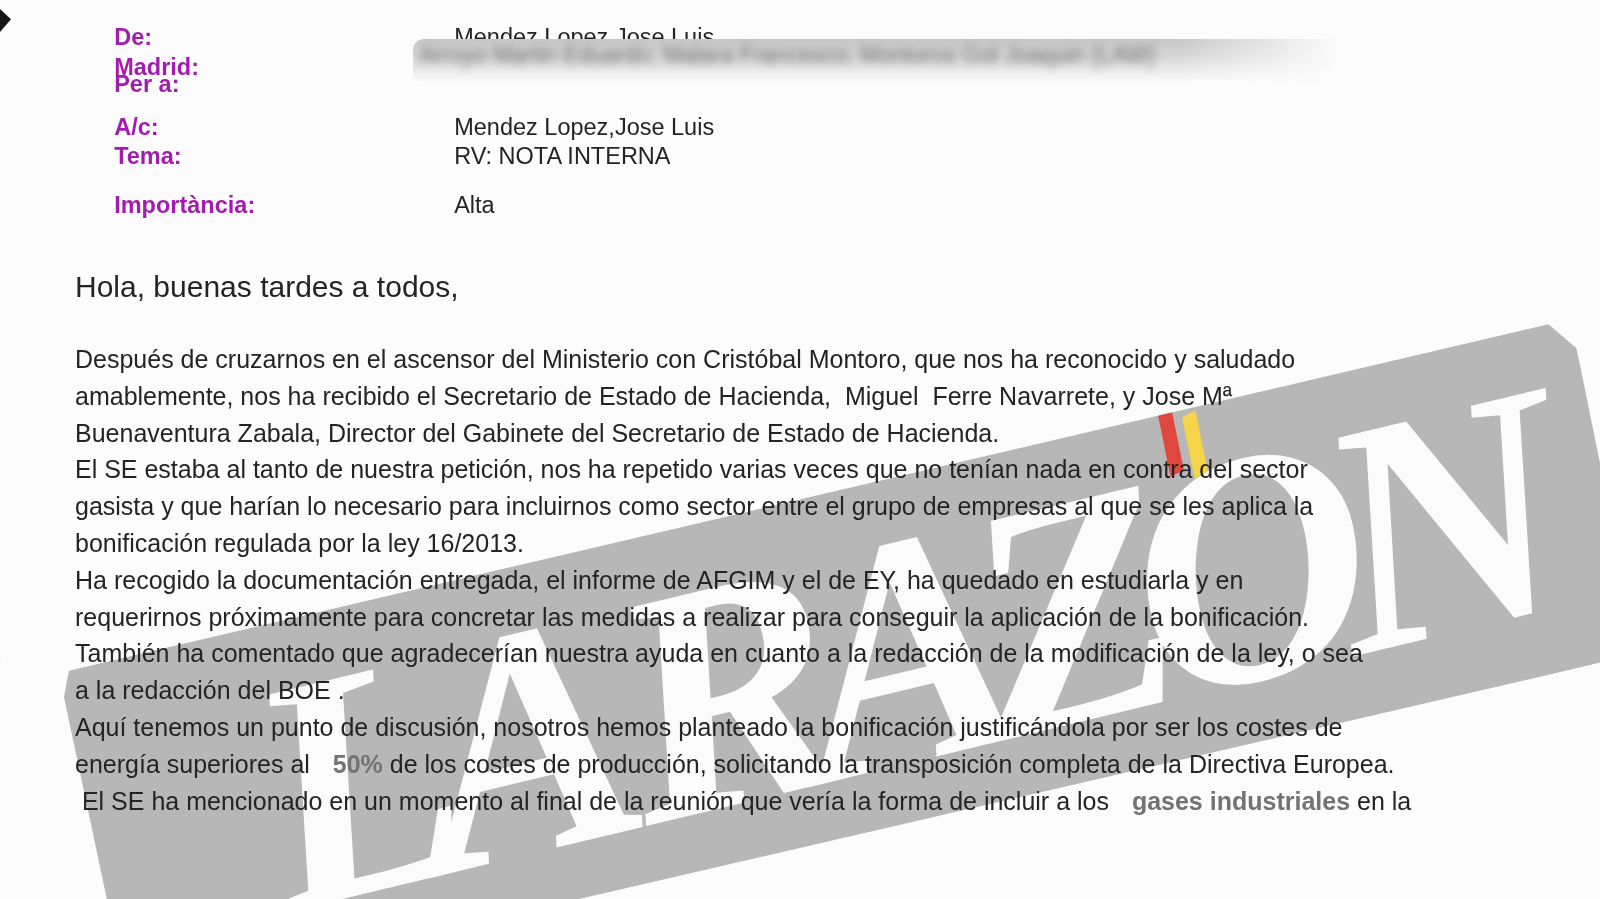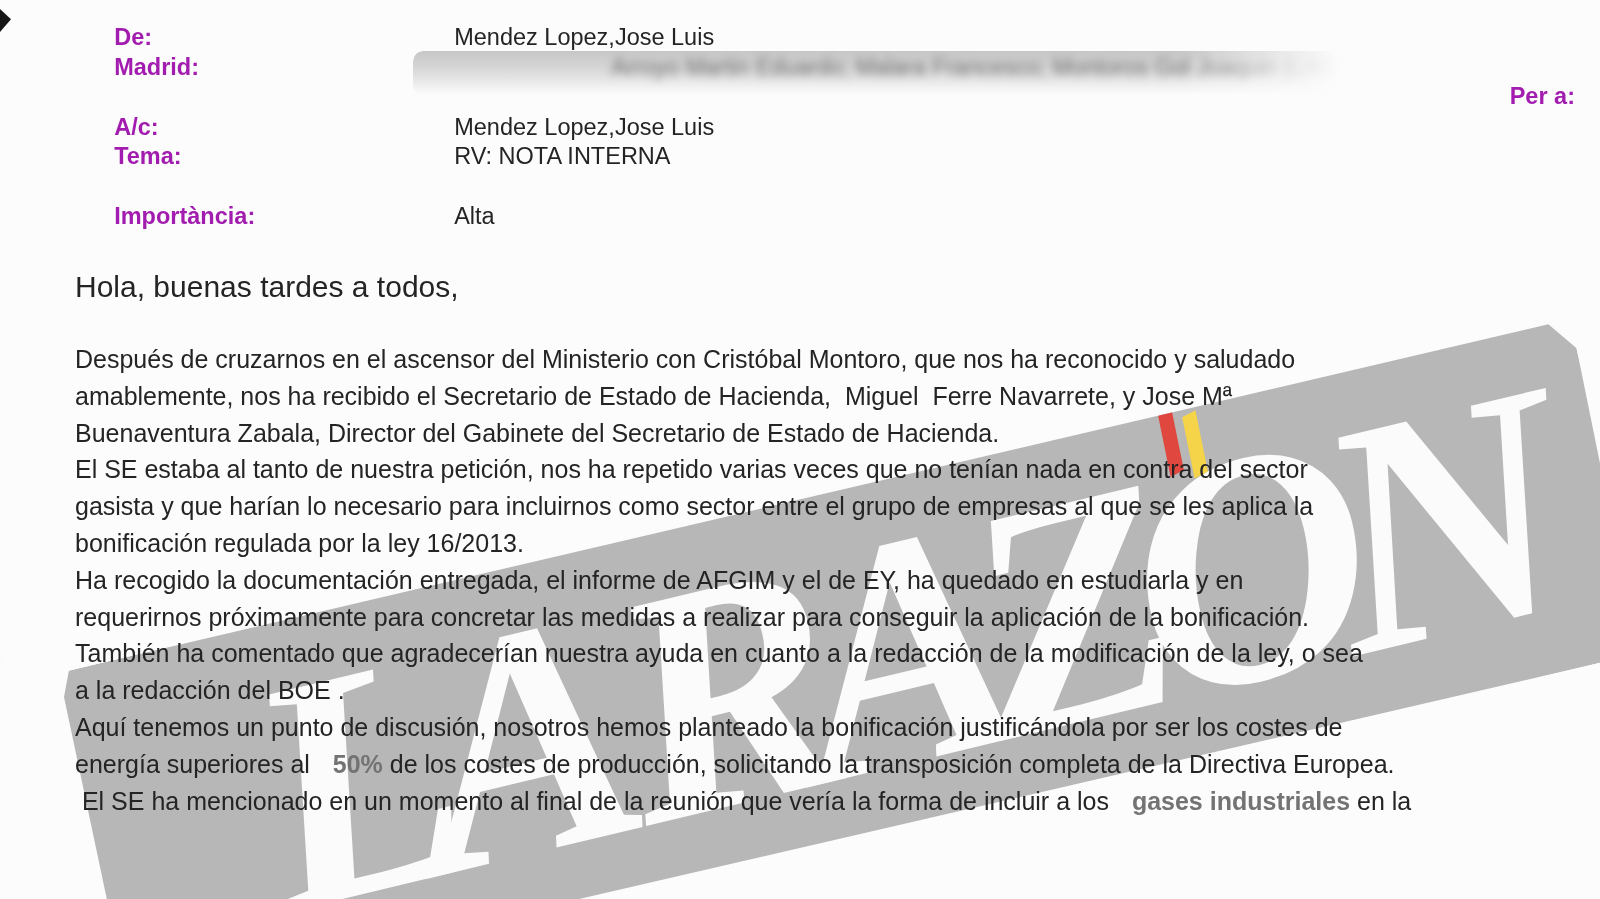--- a/index.html
+++ b/index.html
@@ -59,22 +59,22 @@
   }
   .flag-red    { left:8px;  top:0;   background:#e0483f; }
   .flag-yellow { left:31px; top:7px; background:#f5d44a; }
 
   
   .content { position:absolute; left:0; top:0; width:1600px; height:899px; z-index:2; }
 
   .hdr-row { position:absolute; left:75px; width:1500px; font-size:23.5px; white-space:pre; }
   .hdr-label { display:inline-block; width:340px; font-weight:bold; color:#a21caf; }
   .hdr-value { color:#242424;text-align:right; }
-  .r0 { top:-3px; } .r1 { top:27px; } .r2 { top:56px;text-align:right; } .r3 { top:87px; } .r4 { top:116px; }
-  .r-imp { top:176px; }
+  .r0 { top:-3px; } .r1 { top:27px; } .r2 { top:44px; } .r3 { top:87px; } .r4 { top:116px; }
+  .r-imp { top:165px; }
 
   .redact-band {
     position:absolute; left:338px; top:-5px; width:935px; height:43px;
     background:linear-gradient(180deg, #c7c7c7 0%, #d6d6d6 40%, #efefef 80%, #fafafa 100%);
     border-radius:10px 16px 20px 8px;
     filter:blur(0.6px);
     -webkit-mask-image:linear-gradient(to right, #000 82%, transparent 99%);
             mask-image:linear-gradient(to right, #000 82%, transparent 99%);
     overflow:hidden;
   }

